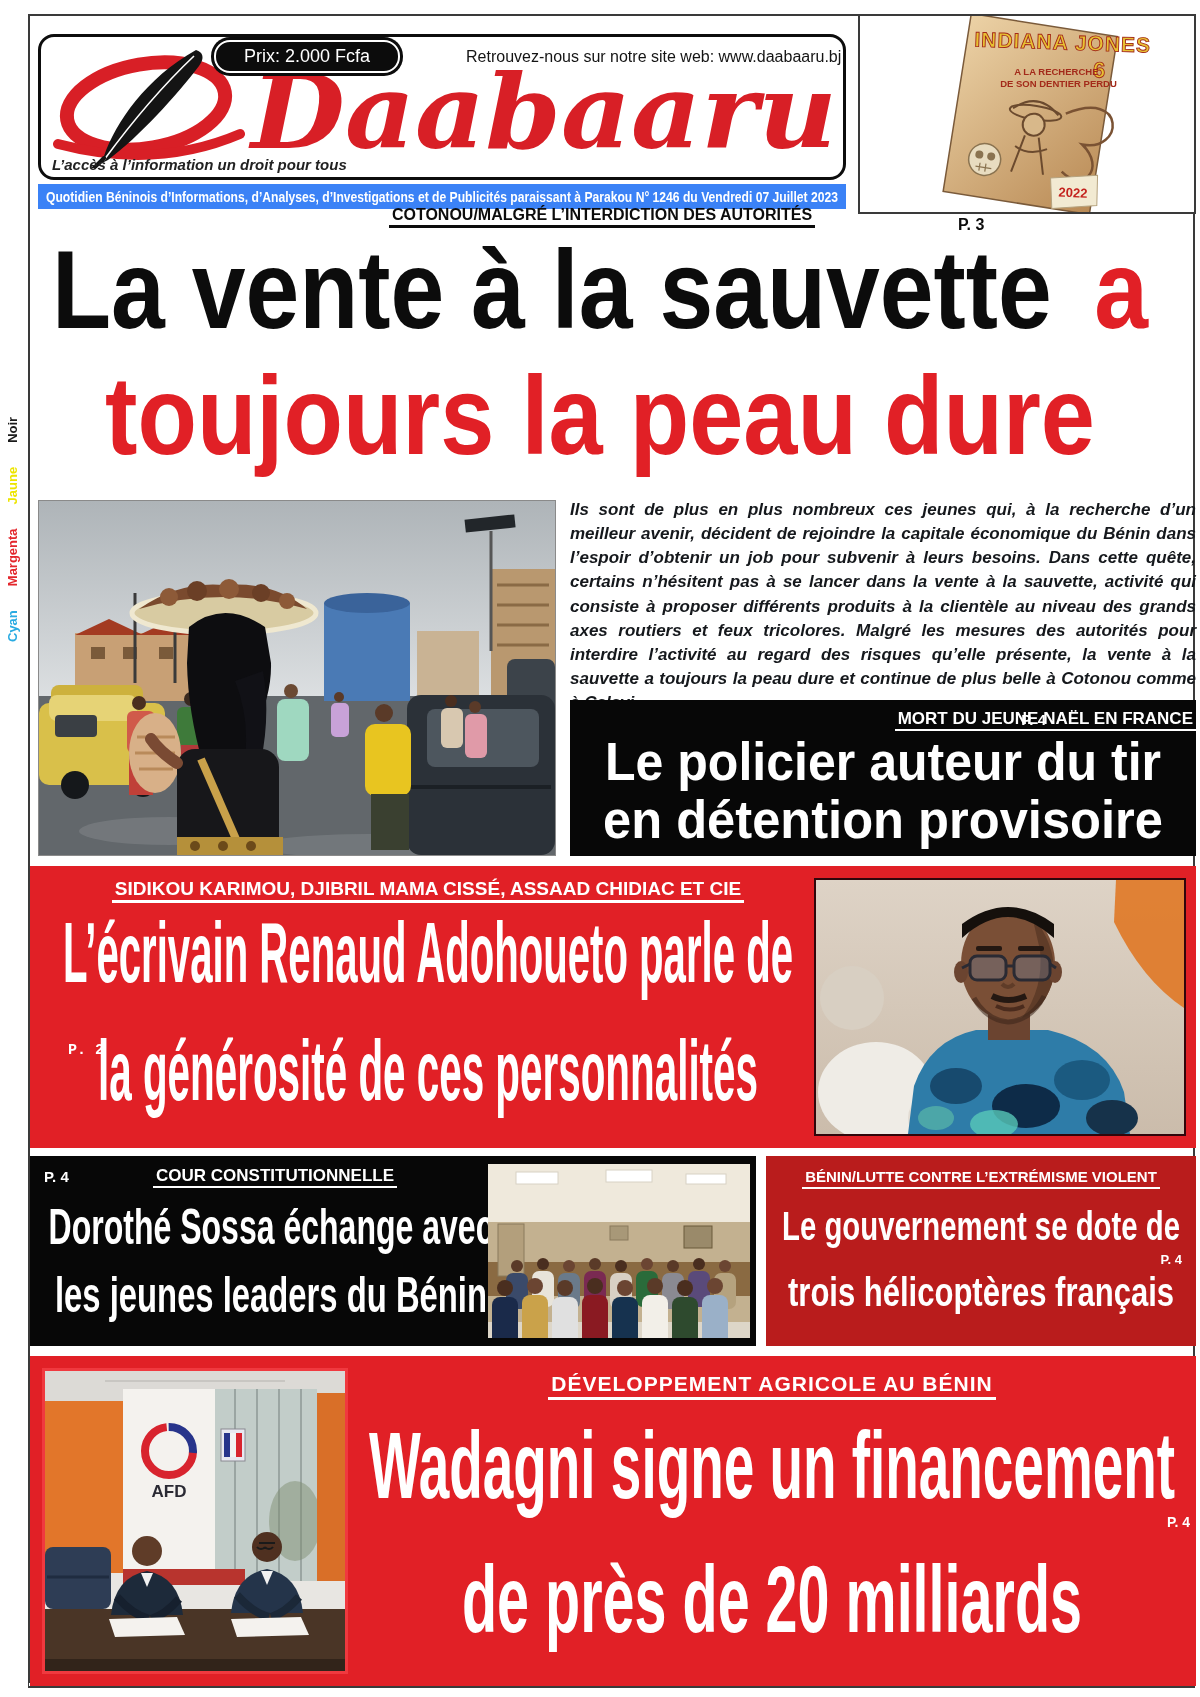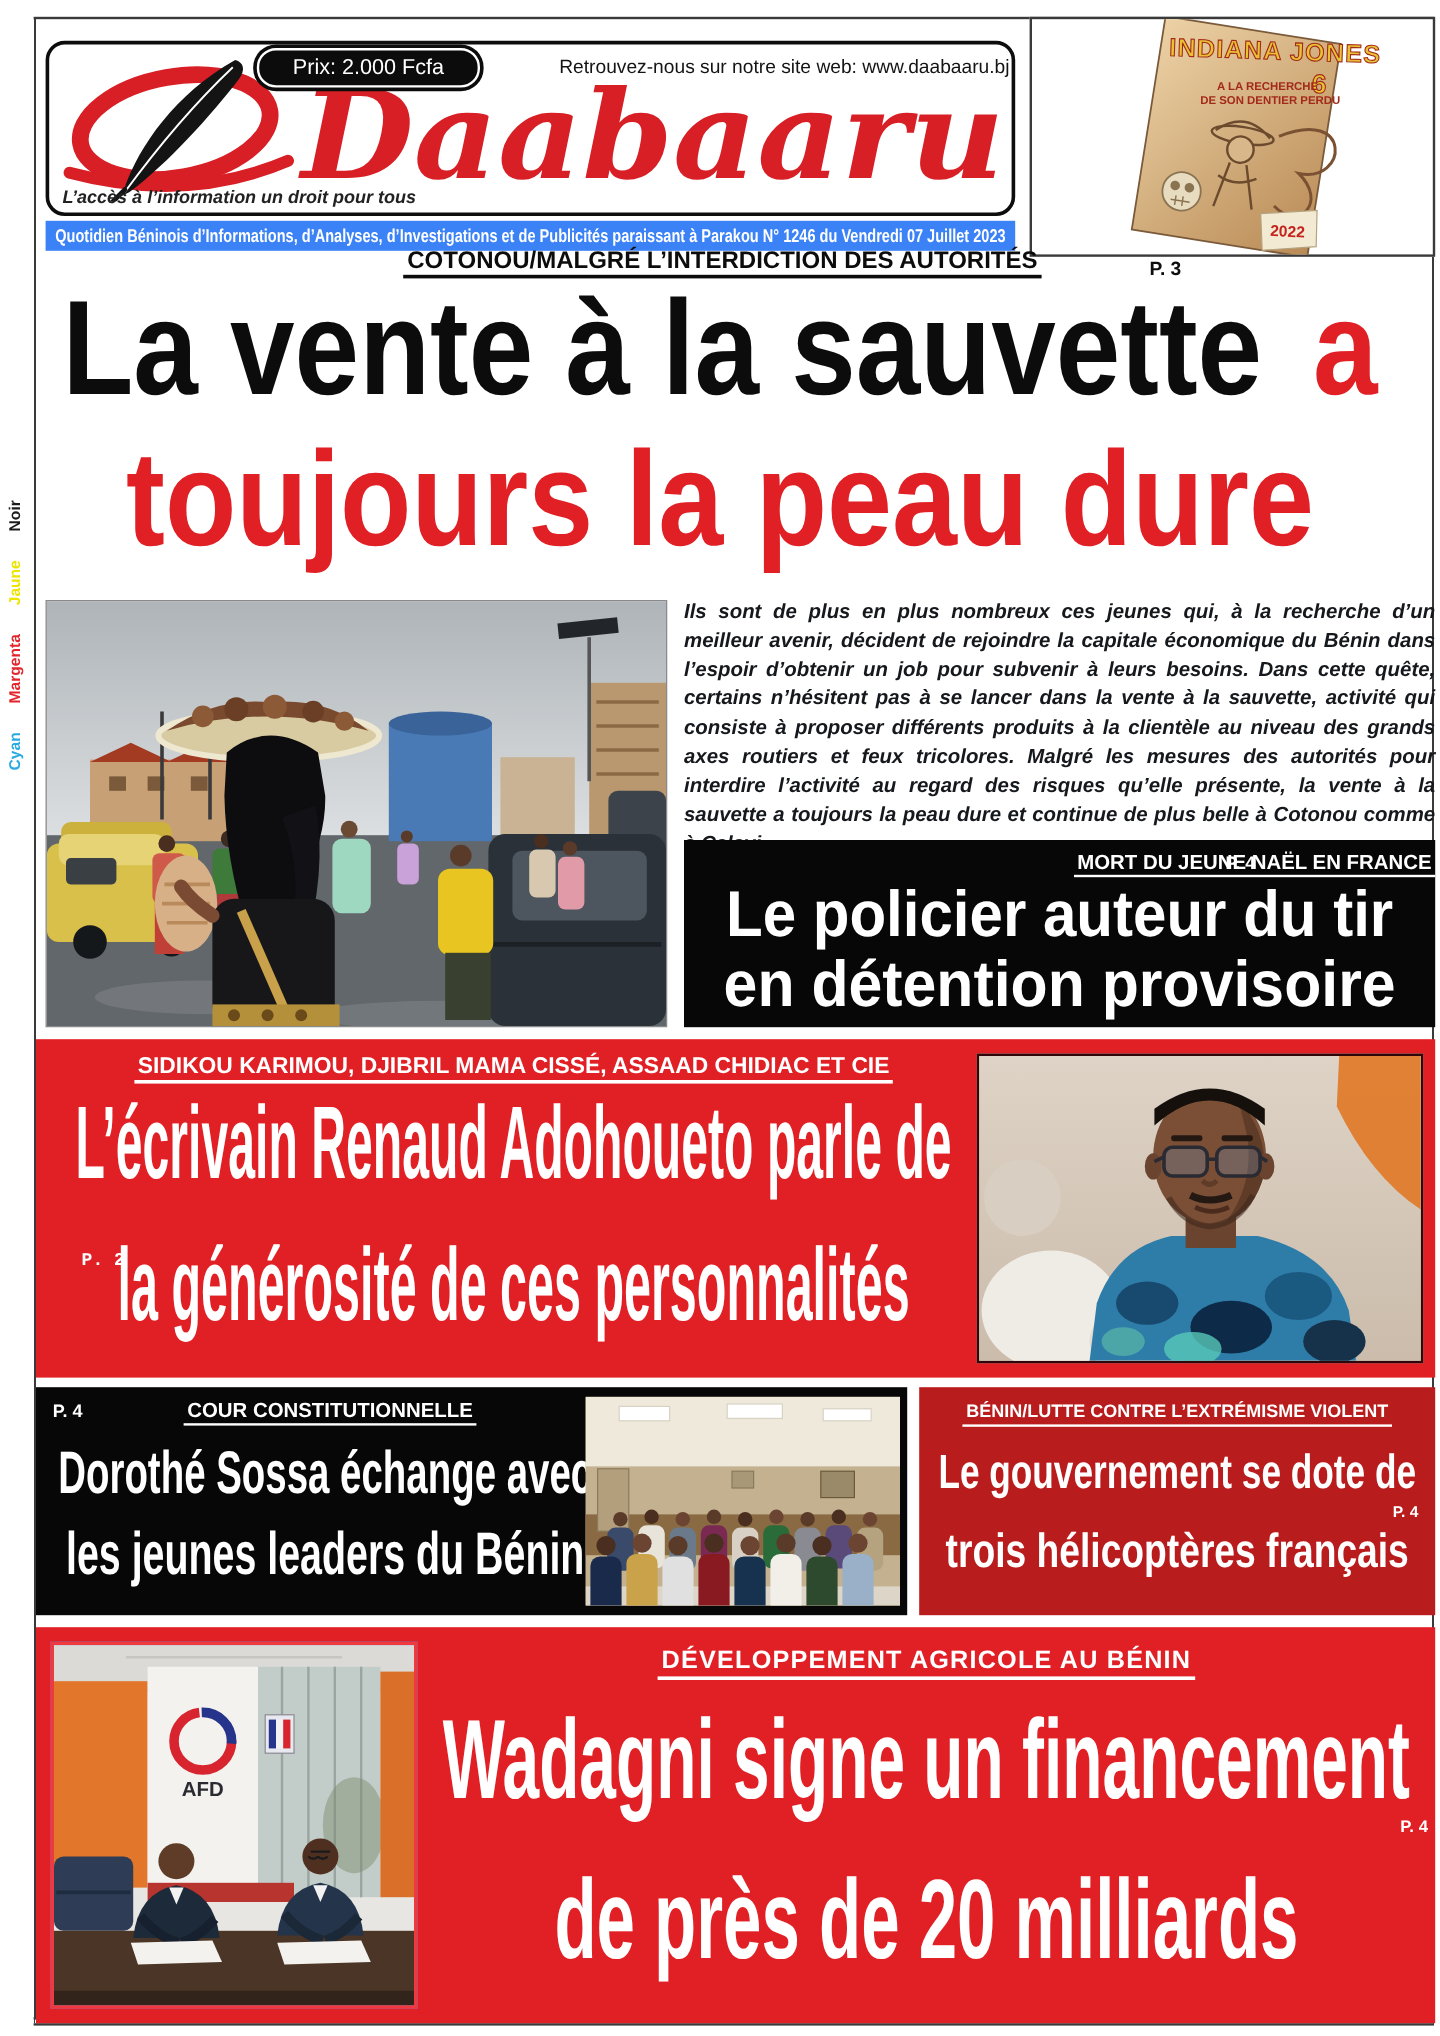--- a/index.html
+++ b/index.html
@@ -16,21 +16,21 @@
   .mast-box{left:38px;top:34px;width:808px;height:146px;border:3px solid #0d0d0d;border-radius:16px;background:#fff;box-sizing:border-box;}
   .price-badge{left:214px;top:40px;background:#0c0c0c;color:#fff;font-weight:normal;font-size:18px;
                padding:4px 28px;border-radius:16px;border:2px solid #fff;box-shadow:0 0 0 3px #0c0c0c;}
   .site-line{left:466px;top:48px;font-size:16px;color:#141414;}
   .tagline{left:52px;top:156px;font-family:Liberation Sans, sans-serif;font-style:italic;font-weight:bold;
            font-size:15px;color:#222;}
   .pubbar{left:38px;top:184px;width:808px;height:25px;background:#3b82f6;}
   .cartoon-box{left:858px;top:14px;width:338px;height:200px;background:#fff;border:2px solid #3a3a3a;box-sizing:border-box;}
   
   .kicker{display:inline-block;font-weight:bold;border-bottom:3px solid currentColor;padding:0 3px 1px;line-height:1.12;white-space:nowrap;}
-  .kicker-main-row{left:38px;top:206px;width:1128px;text-align:center;font-size:20px;color:#0c0c0c;}
+  .kicker-main-row{left:38px;top:206px;width:1128px;text-align:center;font-size:16px;color:#0c0c0c;}
   .p3{left:958px;top:216px;font-weight:bold;font-size:16px;}
   .pref{font-weight:bold;}
   
   svg{display:block;}
   svg text{font-family:"Liberation Sans",sans-serif;font-weight:bold;}
   .hl{overflow:visible;}
   .script-t{font-family:"DejaVu Serif",serif;font-style:italic;}
   
   .photo-street{left:38px;top:500px;width:518px;height:356px;border:1px solid #8a8a8a;box-sizing:border-box;background:#cfd3d6;}
   .lead{left:570px;top:498px;width:626px;font-size:17px;line-height:1.42;font-weight:bold;font-style:italic;

